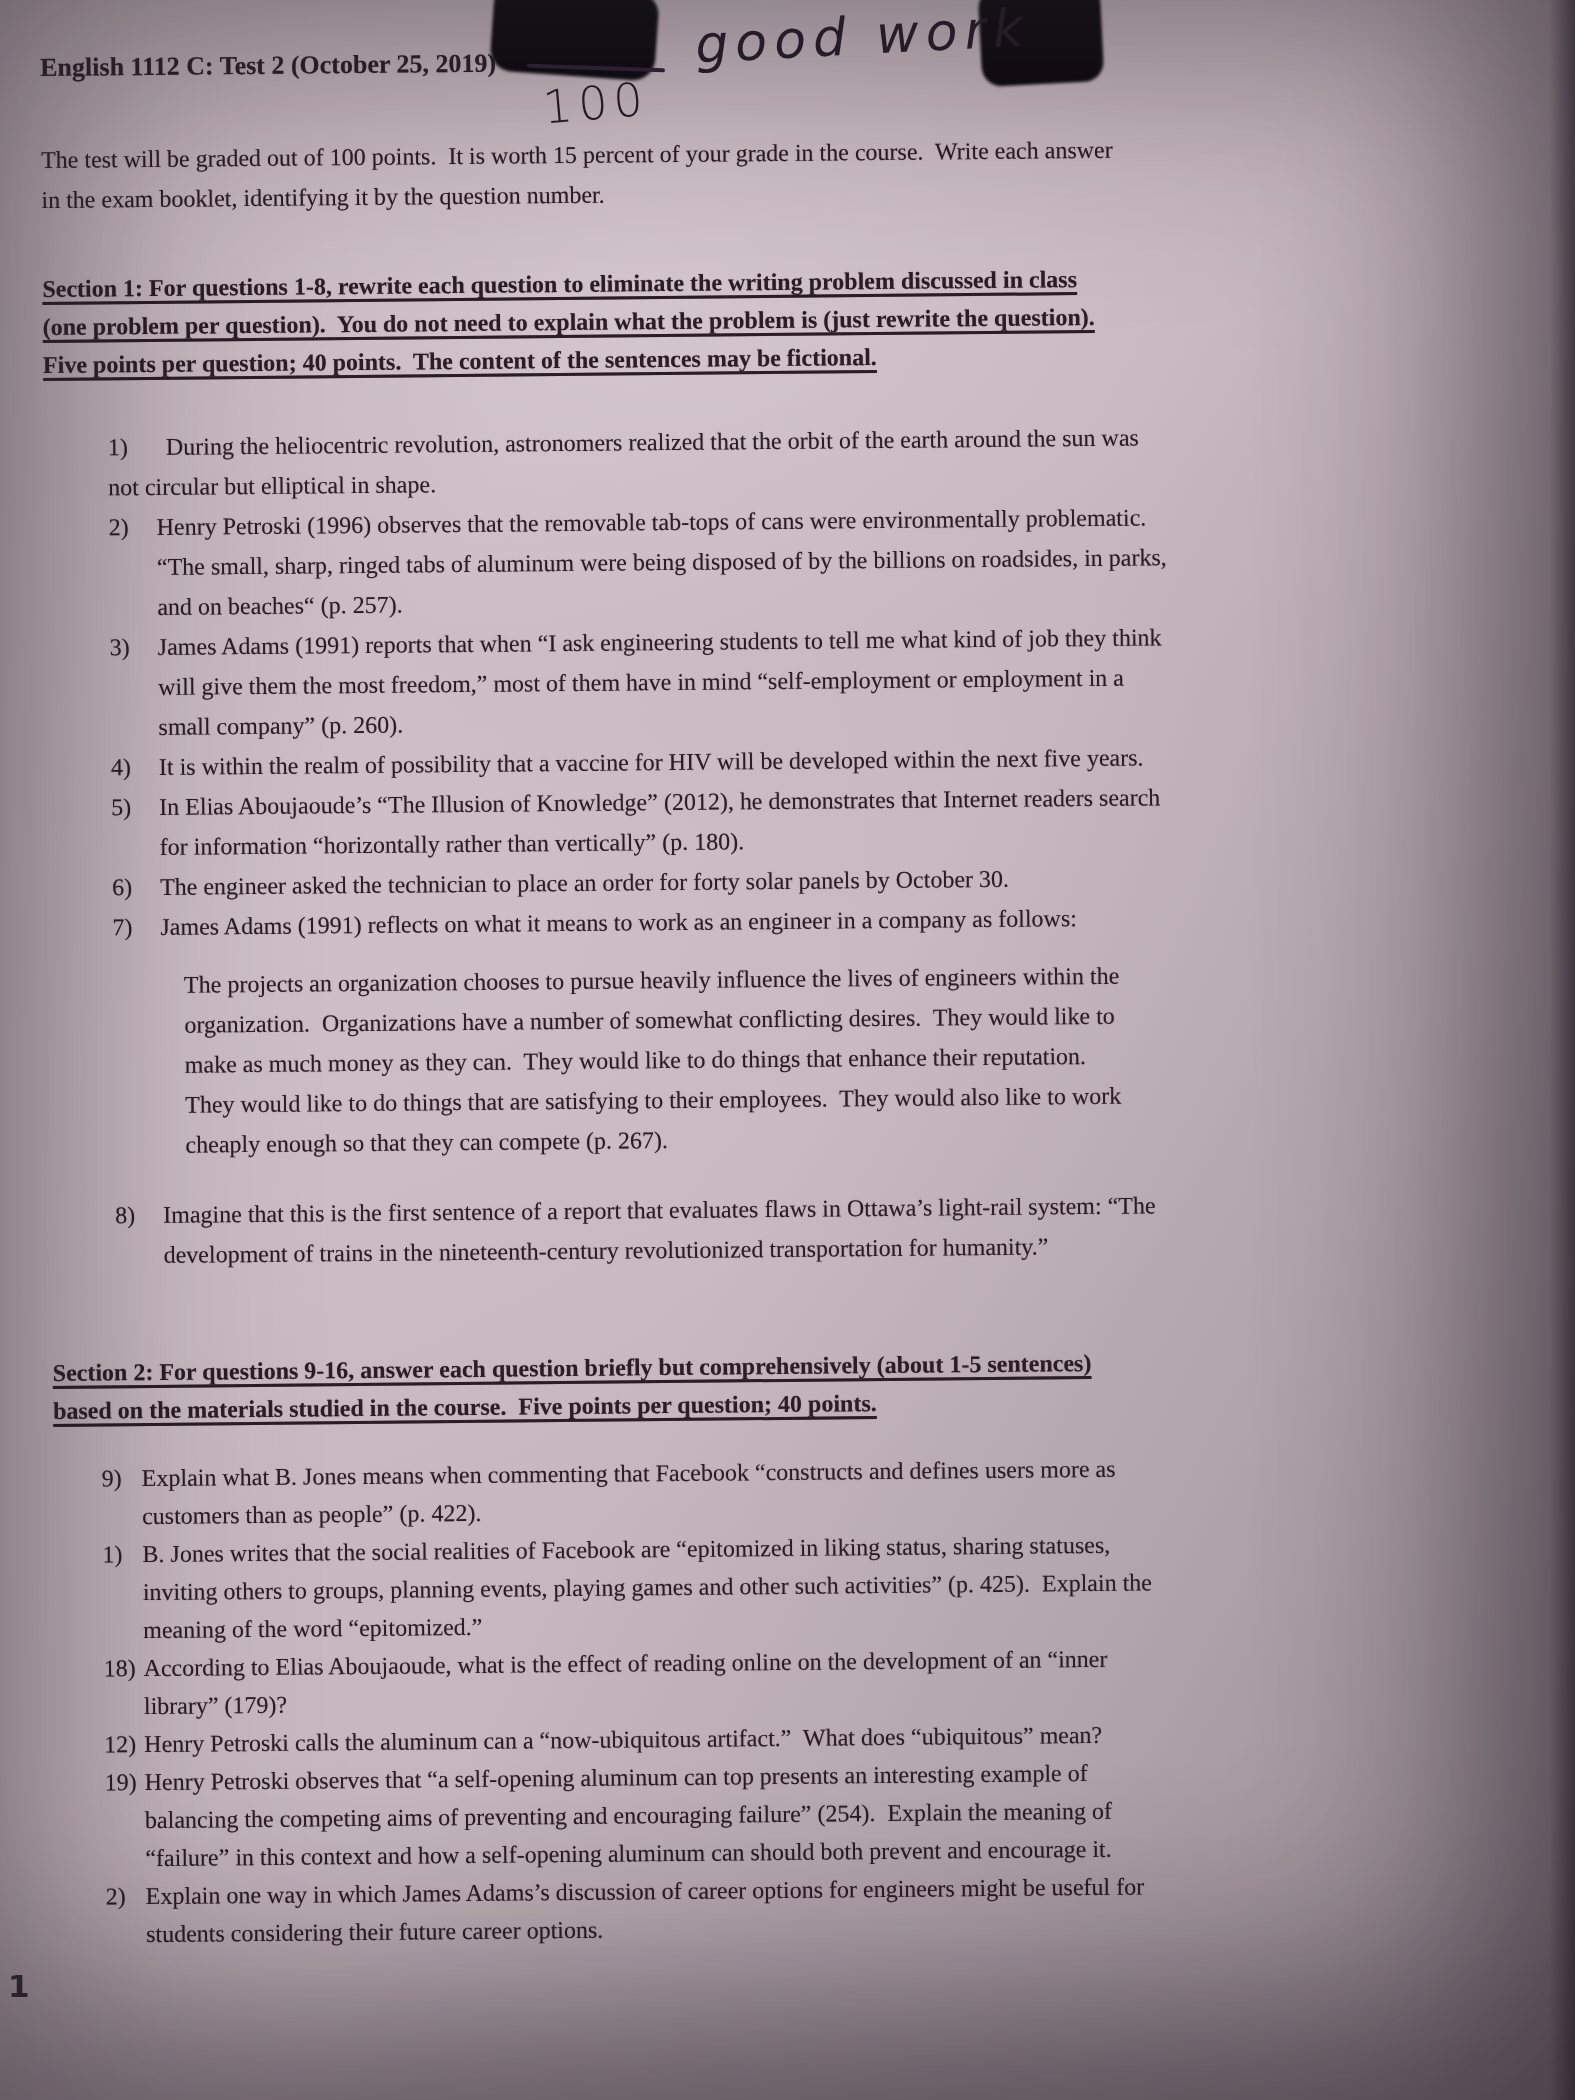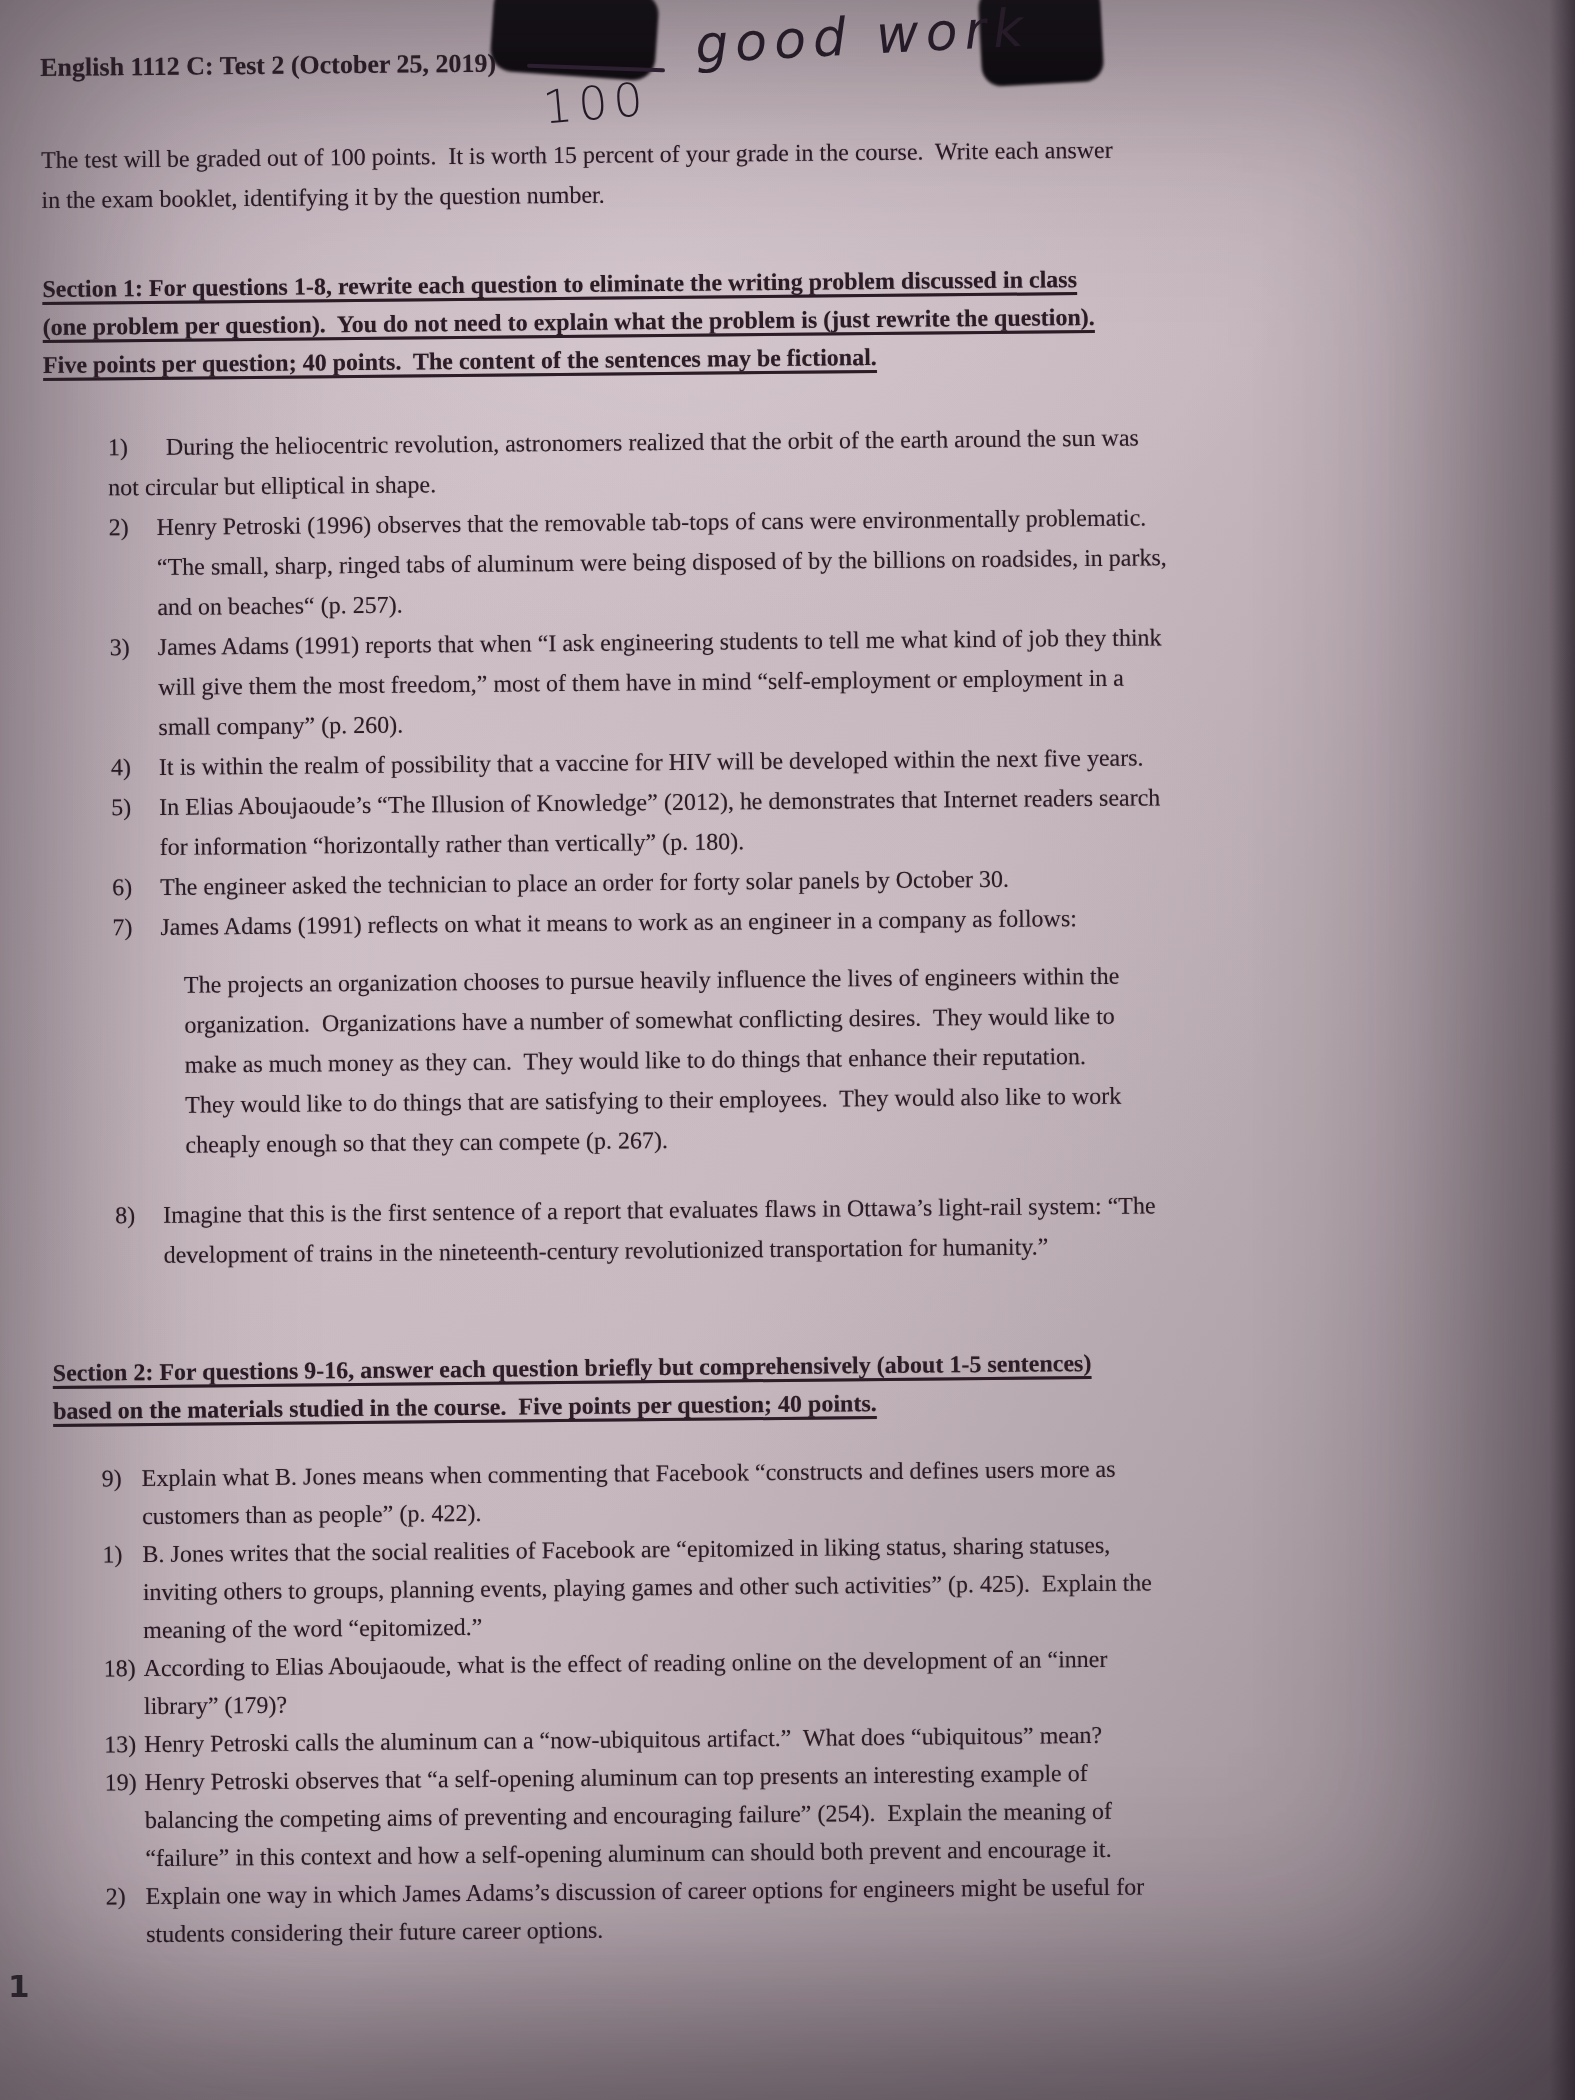--- a/index.html
+++ b/index.html
@@ -136,21 +136,21 @@
     <div class="q">
       <span class="num">9)</span><span class="qtext">Explain what B. Jones means when commenting that Facebook “constructs and defines users more as customers than as people” (p. 422).</span>
     </div>
     <div class="q">
       <span class="num">1)</span><span class="qtext">B. Jones writes that the social realities of Facebook are “epitomized in liking status, sharing statuses, inviting others to groups, planning events, playing games and other such activities” (p. 425).  Explain the meaning of the word “epitomized.”</span>
     </div>
     <div class="q">
       <span class="num">18)</span><span class="qtext">According to Elias Aboujaoude, what is the effect of reading online on the development of an “inner library” (179)?</span>
     </div>
     <div class="q">
-      <span class="num">13)</span><span class="qtext">Henry Petroski calls the aluminum can a “now-ubiquitous artifact.”  What does “ubiquitous” mean?</span>
+      <span class="num">12)</span><span class="qtext">Henry Petroski calls the aluminum can a “now-ubiquitous artifact.”  What does “ubiquitous” mean?</span>
     </div>
     <div class="q">
       <span class="num">19)</span><span class="qtext">Henry Petroski observes that “a self-opening aluminum can top presents an interesting example of balancing the competing aims of preventing and encouraging failure” (254).  Explain the meaning of “failure” in this context and how a self-opening aluminum can should both prevent and encourage it.</span>
     </div>
     <div class="q">
       <span class="num">2)</span><span class="qtext">Explain one way in which James Adams’s discussion of career options for engineers might be useful for students considering their future career options.</span>
     </div>
   </div>
 
 </div>

